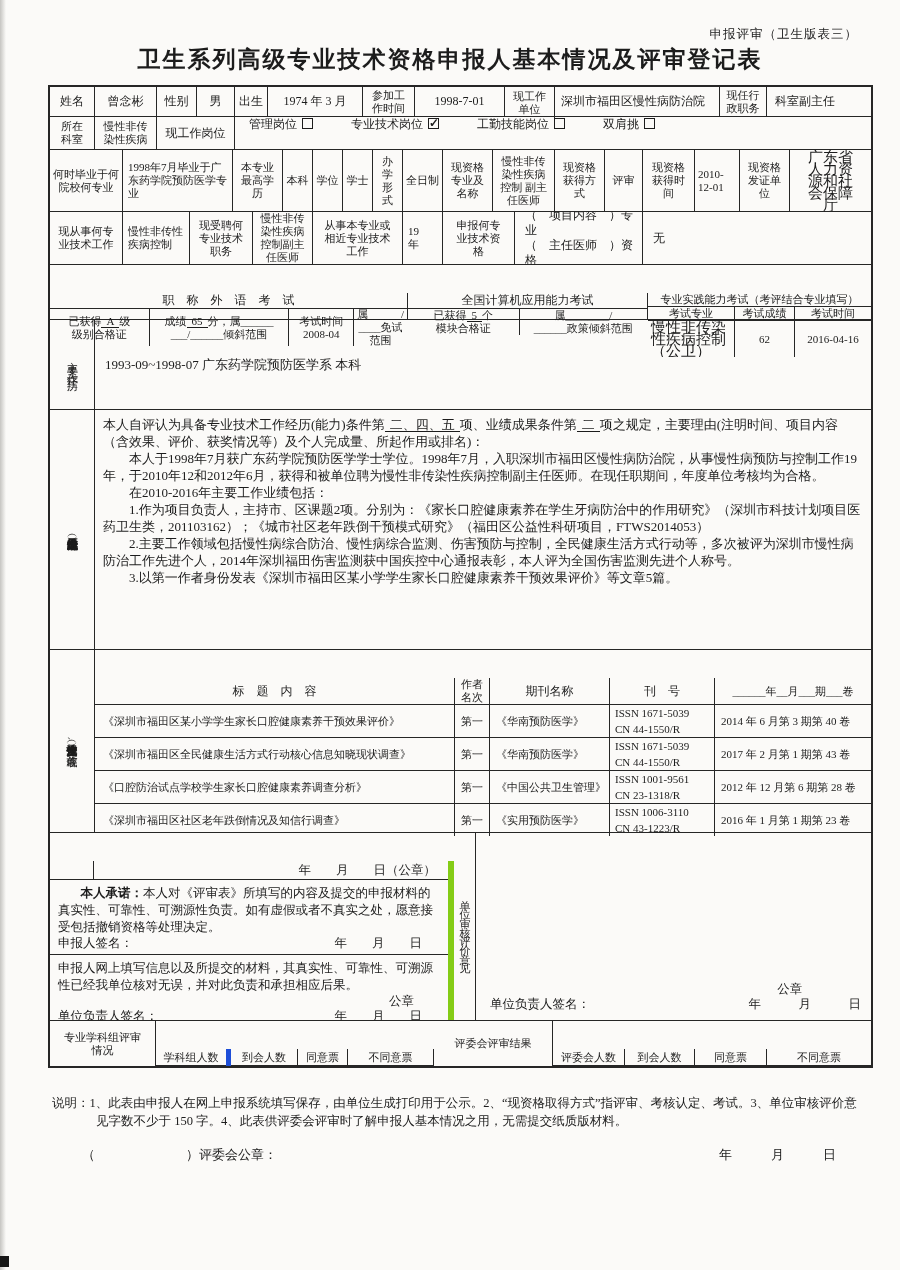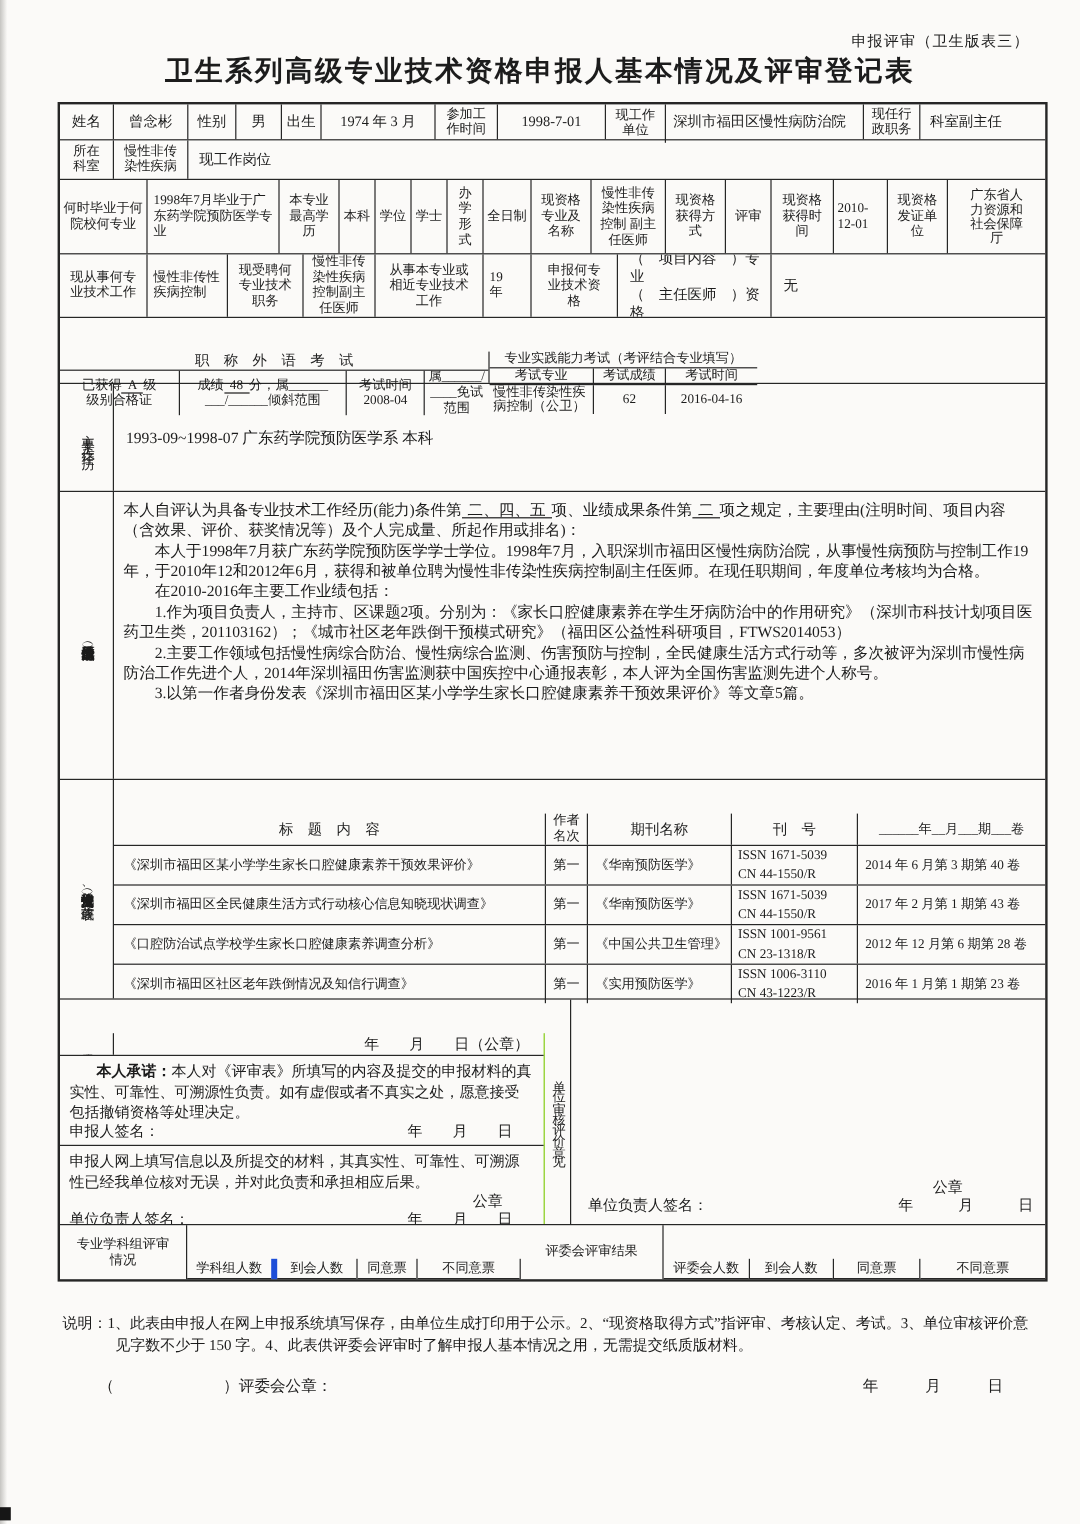--- a/index.html
+++ b/index.html
@@ -18,21 +18,21 @@
     font-size:23px; font-weight:bold; letter-spacing:2px; }
 
   .tbl { position:absolute; left:48px; top:85px; width:825px; border:2px solid #262626; background:#fbfaf8; }
   .band { display:flex; border-bottom:1px solid #262626; }
   .band:last-child { border-bottom:none; }
   .c { border-right:1px solid #262626; display:flex; flex-direction:column;
        align-items:center; justify-content:center; text-align:center;
        font-size:12px; line-height:15px; overflow:hidden; }
   .c:last-child { border-right:none; }
   .c.small { font-size:11px; line-height:13px; }
-  .c.tiny { font-size:11px; line-height:12px; }
+  .c.tiny { font-size:15px; line-height:12px; }
   .c.left { align-items:flex-start; text-align:left; }
   .vcol { display:flex; flex-direction:column;margin-top:28px; }
   .vcol > .r { border-bottom:1px solid #262626; display:flex; }
   .vcol > .r:last-child { border-bottom:none; }
 
   .u { border-bottom:1px solid #1c1c1c; padding:0 5px; display:inline-block; line-height:12px; }
   .cbx { display:inline-block; width:11px; height:11px; border:1px solid #1c1c1c;
          margin-left:5px; vertical-align:-1px; position:relative; background:#fbfaf8; }
   .cbx.checked::after { content:"✓"; position:absolute; left:0; top:-3px; font-size:12px; font-weight:bold; }
   .cbx-group { margin-right:38px; font-size:12px; }
@@ -73,20 +73,26 @@
       <div class="c small" style="width:50px;padding:16px 6px">现工作单位</div>
       <div class="c left" style="width:165px;padding-left:6px;justify-content:center">深圳市福田区慢性病防治院</div>
       <div class="c small" style="width:47px;padding:0 5px">现任行政职务</div>
       <div class="c left" style="width:104px;padding-left:8px;justify-content:center">科室副主任</div>
     </div>
 
     <div class="band" style="height:33px">
       <div class="c small" style="width:45px;padding:0 6px">所在科室</div>
       <div class="c small" style="width:62px;padding:0 4px">慢性非传染性疾病</div>
       <div class="c" style="width:78px">现工作岗位</div>
+      <div class="c left" style="width:636px;flex-direction:row;justify-content:flex-start;padding-left:14px">
+        <span class="cbx-group"><span>管理岗位</span><span class="cbx"></span></span>
+        <span class="cbx-group"><span>专业技术岗位</span><span class="cbx checked"></span></span>
+        <span class="cbx-group"><span>工勤技能岗位</span><span class="cbx"></span></span>
+        <span class="cbx-group"><span>双肩挑</span><span class="cbx"></span></span>
+      </div>
     </div>
 
     <div class="band" style="height:62px">
       <div class="c small" style="width:73px;padding:0 3px">何时毕业于何院校何专业</div>
       <div class="c small left" style="width:110px;padding:0 5px;justify-content:center">1998年7月毕业于广东药学院预防医学专业</div>
       <div class="c small" style="width:50px;padding:0 6px">本专业最高学历</div>
       <div class="c small" style="width:30px">本科</div>
       <div class="c small" style="width:30px">学位</div>
       <div class="c small" style="width:30px">学士</div>
       <div class="c small" style="width:30px;padding:0 4px">办学形式</div>
@@ -123,30 +129,45 @@
       <div class="vcol" style="width:358px;border-right:1px solid #262626">
         <div class="r" style="height:18px">
           <div class="c" style="width:100%;border-right:none">职　称　外　语　考　试</div>
         </div>
         <div class="r" style="height:37px;flex:1">
           <div class="c small" style="width:100px">
             <span><span>已获得</span><span class="u">A</span><span>级</span></span>
             <span>级别合格证</span>
           </div>
           <div class="c small" style="width:140px">
-            <span><span>成绩</span><span class="u">48</span><span>分，属</span><span class="blank-line">______</span></span>
+            <span><span>成绩</span><span class="u">65</span><span>分，属</span><span class="blank-line">______</span></span>
             <span class="blank-line">___/______倾斜范围</span>
           </div>
           <div class="c small" style="width:65px">
             <span>考试时间</span>
             <span>2008-04</span>
           </div>
           <div class="c small" style="width:53px">
             <span class="blank-line">属______/</span>
             <span class="blank-line">____免试范围</span>
+          </div>
+        </div>
+      </div>
+      <div class="vcol" style="width:240px;border-right:1px solid #262626">
+        <div class="r" style="height:18px">
+          <div class="c" style="width:100%;border-right:none">全国计算机应用能力考试</div>
+        </div>
+        <div class="r" style="height:37px;flex:1">
+          <div class="c small" style="width:112px">
+            <span><span>已获得</span><span class="u">5</span><span>个</span></span>
+            <span>模块合格证</span>
+          </div>
+          <div class="c small" style="width:128px">
+            <span class="blank-line">属________/</span>
+            <span class="blank-line">______政策倾斜范围</span>
           </div>
         </div>
       </div>
       <div class="vcol" style="width:223px">
         <div class="r" style="height:18px">
           <div class="c small" style="width:100%;border-right:none">专业实践能力考试（考评结合专业填写）</div>
         </div>
         <div class="r" style="height:14px">
           <div class="c small" style="width:87px">考试专业</div>
           <div class="c small" style="width:60px">考试成绩</div>
@@ -228,21 +249,21 @@
           <div class="c small left" style="width:105px;padding-left:5px;justify-content:center;line-height:16px">
               <span>ISSN  1006-3110</span>
               <span>CN 43-1223/R</span>
             </div>
           <div class="c small left" style="width:156px;padding-left:6px;justify-content:center">2016 年 1 月第 1 期第 23 卷</div>
         </div>
       </div>
     </div>
 
     <div class="band" style="height:188px">
-      <div class="vcol" style="width:404px;border-right:1px solid #84cc16">
+      <div class="vcol" style="width:404px;border-right:6px solid #84cc16">
         <div class="r" style="height:48px">
           <div class="c vert small" style="width:45px;line-height:12px">评前公示情况</div>
           <div class="c" style="width:359px;align-items:flex-end;padding-right:12px;font-size:12.5px">年　　月　　日（公章）</div>
         </div>
         <div class="r" style="height:75px">
           <div class="c left" style="width:100%;padding:5px 8px;justify-content:space-between;border-right:none">
             <div class="para" style="font-size:12.5px;text-indent:1.8em"><span style="font-weight:bold">本人承诺：</span><span>本人对《评审表》所填写的内容及提交的申报材料的真实性、可靠性、可溯源性负责。如有虚假或者不真实之处，愿意接受包括撤销资格等处理决定。</span></div>
             <div class="sign-row">
               <span>申报人签名：</span>
               <span style="padding-right:18px">年　　月　　日</span>

